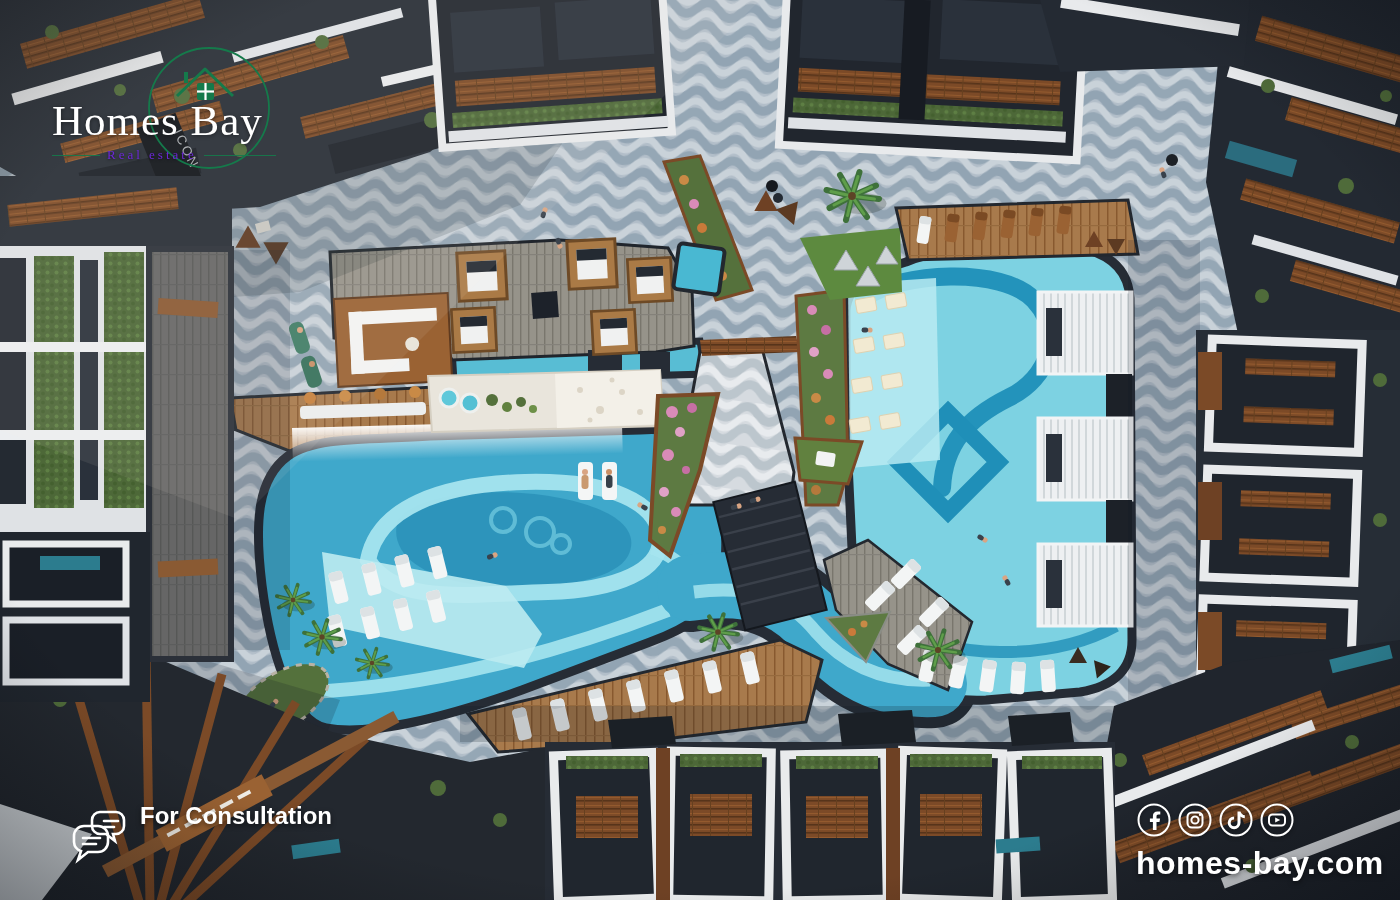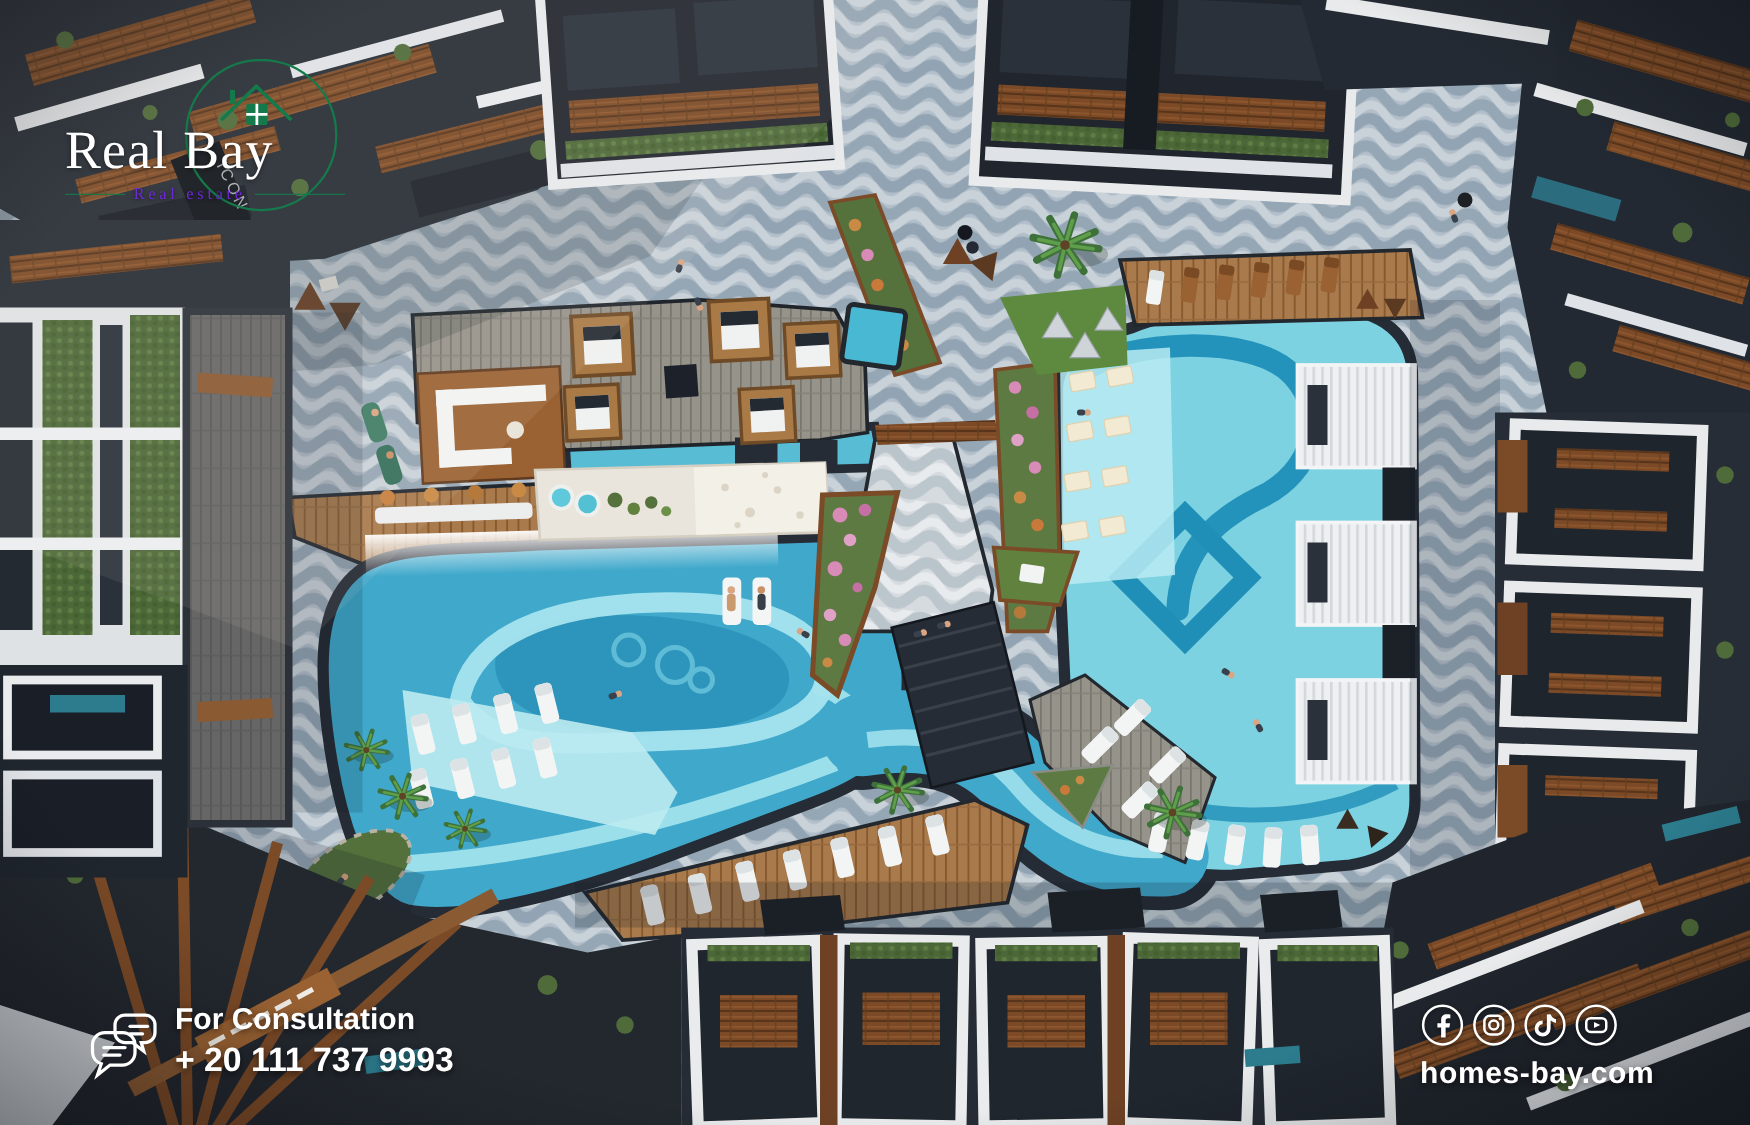--- a/index.html
+++ b/index.html
@@ -22,21 +22,21 @@
   .logo-mark{left:143px;top:36px;z-index:4;}
   
   .consult{left:70px;top:802px;display:flex;align-items:flex-start;gap:12px;}
   .consult .txt{display:flex;flex-direction:column;}
   .consult .l1{font-size:24px;font-weight:bold;text-shadow:0 2px 5px rgba(0,0,0,.55);white-space:nowrap;}
   .consult .l2{font-size:27px;font-weight:bold;margin-top:3px;text-shadow:0 2px 5px rgba(0,0,0,.55);white-space:nowrap;}
   
   .social{left:1136px;top:802px;width:170px;display:flex;flex-direction:column;gap:7px;}
   .social .icons{display:flex;align-items:center;gap:5px;}
   .social .icons svg{filter:drop-shadow(0 1px 2px rgba(0,0,0,.45));}
-  .social .site{font-size:24px;font-weight:bold;letter-spacing:.5px;
+  .social .site{font-size:32px;font-weight:bold;letter-spacing:.5px;
     text-shadow:0 2px 5px rgba(0,0,0,.55);white-space:nowrap;}
 </style>
 </head>
 <body>
 
 <svg id="scene" viewBox="0 0 1400 900">
 <defs>
   <pattern id="weave" width="44" height="44" patternUnits="userSpaceOnUse" patternTransform="rotate(7)">
     <rect width="44" height="44" fill="#b2bec9"></rect>
     <path d="M-11,11 Q0,-2 11,11 T33,11 T55,11" fill="none" stroke="#92a4b3" stroke-width="9"></path>
@@ -609,39 +609,38 @@
   <g stroke="var(--brand-green)" fill="none" stroke-width="3" stroke-linejoin="round">
     <path d="M34,60 L62,33 L90,60"></path>
     <path d="M43,36 L43,47" stroke-width="4"></path>
   </g>
   <rect x="54" y="47" width="17" height="17" rx="2" fill="var(--brand-green)"></rect>
   <g stroke="#ffffff" stroke-width="2.2">
     <line x1="62.5" y1="47" x2="62.5" y2="64"></line>
       <line x1="54" y1="55.5" x2="71" y2="55.5"></line>
   </g>
 </svg>
-<div class="overlay logo-name">Real Bay</div>
+<div class="overlay logo-name">Homes Bay</div>
 <div class="overlay logo-tagline">
   <div class="rule r1"></div>
   <span>Real estate</span>
   <div class="rule r2"></div>
 </div>
 
 <div class="overlay consult">
   <svg width="58" height="62" viewBox="0 0 58 62" fill="none" stroke="#ffffff" stroke-width="2.6" stroke-linecap="round">
     <path d="M30,10 h16 a8,8 0 0 1 8,8 v6 a8,8 0 0 1 -8,8 h-3 l2,7 -9,-7 h-6 a8,8 0 0 1 -8,-8 v-6 a8,8 0 0 1 8,-8 Z"></path>
     <line x1="34" y1="19" x2="48" y2="19"></line>
       <line x1="34" y1="25" x2="44" y2="25"></line>
     <path d="M14,24 h14 a10,10 0 0 1 10,10 v6 a10,10 0 0 1 -10,10 h-10 l-10,8 3,-9 a10,10 0 0 1 -7,-9 v-6 a10,10 0 0 1 10,-10 Z"></path>
     <line x1="13" y1="36" x2="30" y2="36"></line>
       <line x1="13" y1="42" x2="26" y2="42"></line>
   </svg>
   <div class="txt">
     <div class="l1">For Consultation</div>
-    <div class="l2">+ 20  111 737 9993</div>
   </div>
 </div>
 
 <div class="overlay social">
   <div class="icons">
     <svg width="36" height="36" viewBox="0 0 36 36">
       <circle cx="18" cy="18" r="15.5" fill="none" stroke="#fff" stroke-width="2"></circle>
       <path d="M20.5,28 v-8 h3 l.6-3.4 h-3.6 v-2.2 c0,-1.1 .5,-1.9 2,-1.9 h1.8 V9.6 c-.4,-.1-1.6,-.2-2.8,-.2 c-2.9,0-4.6,1.6-4.6,4.6 v2.6 h-3 V20 h3 v8 Z" fill="#fff"></path>
     </svg>
     <svg width="36" height="36" viewBox="0 0 36 36">

